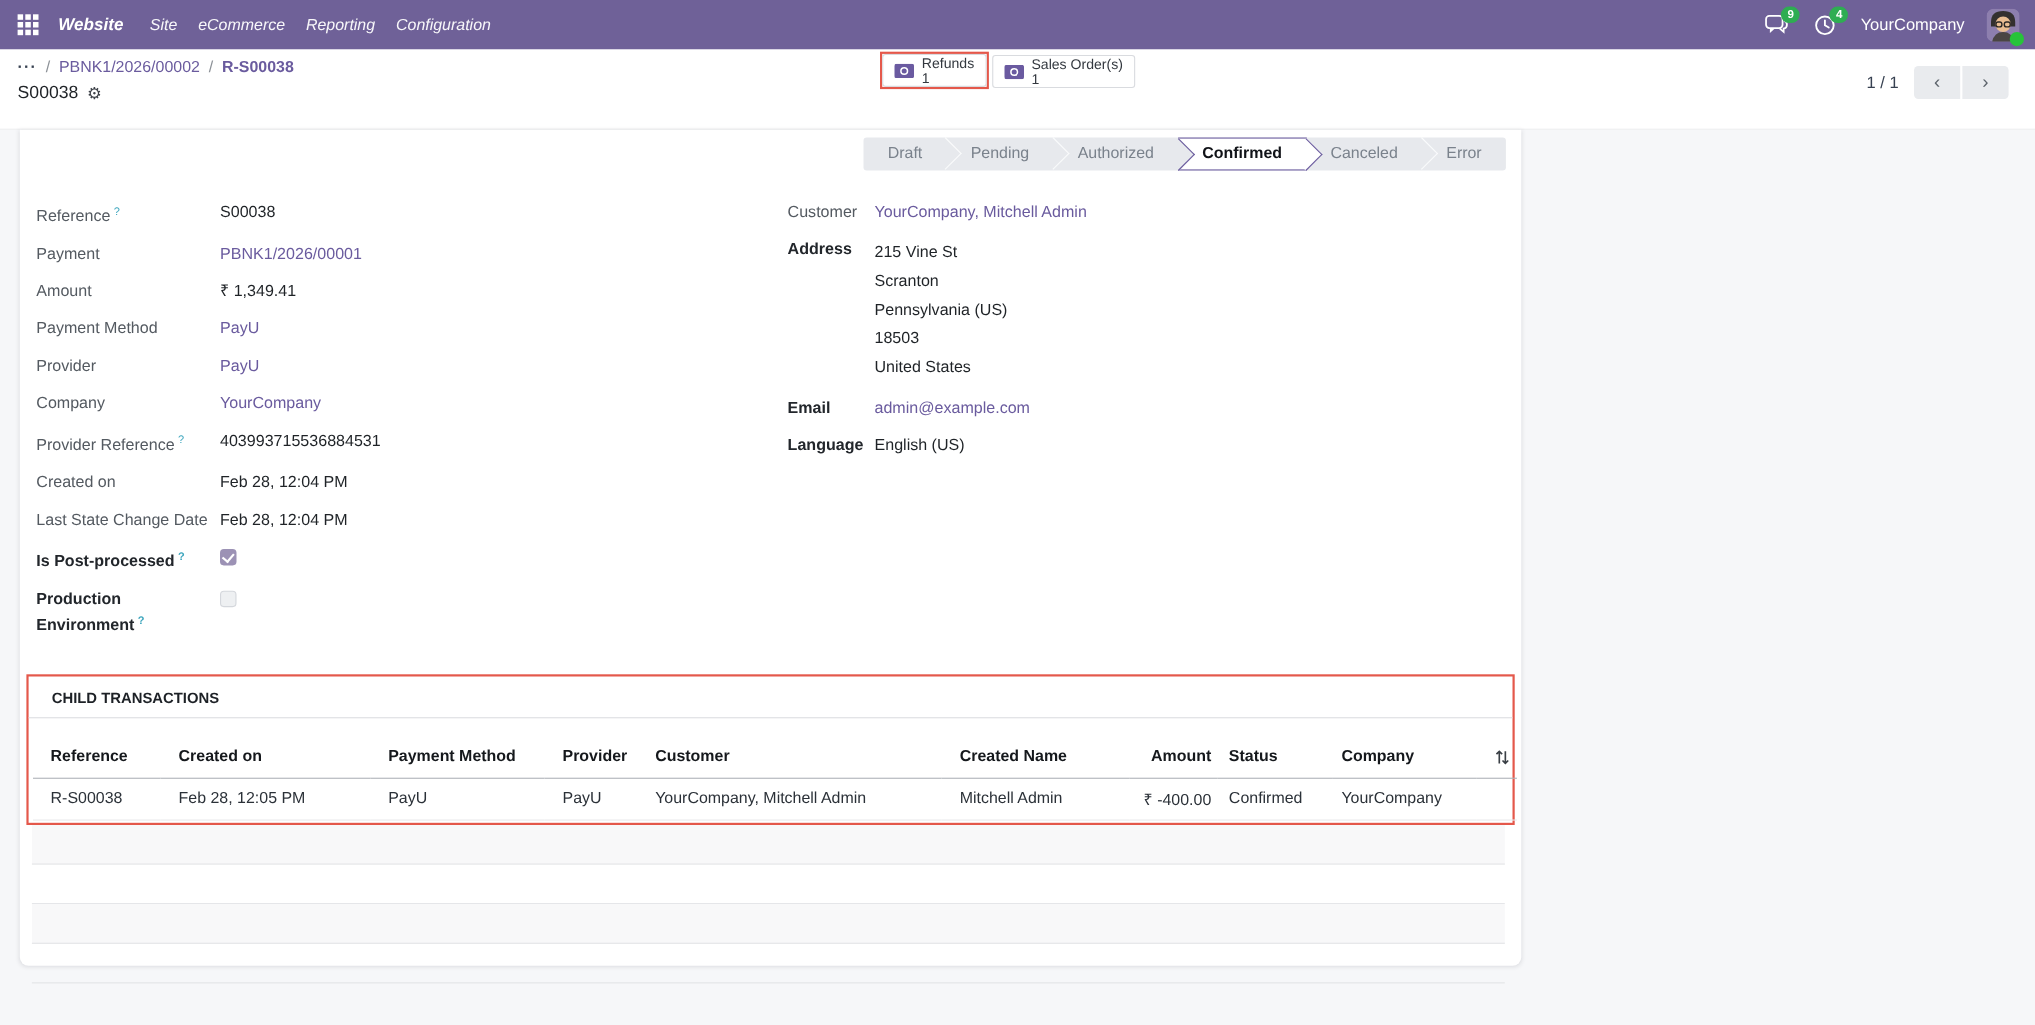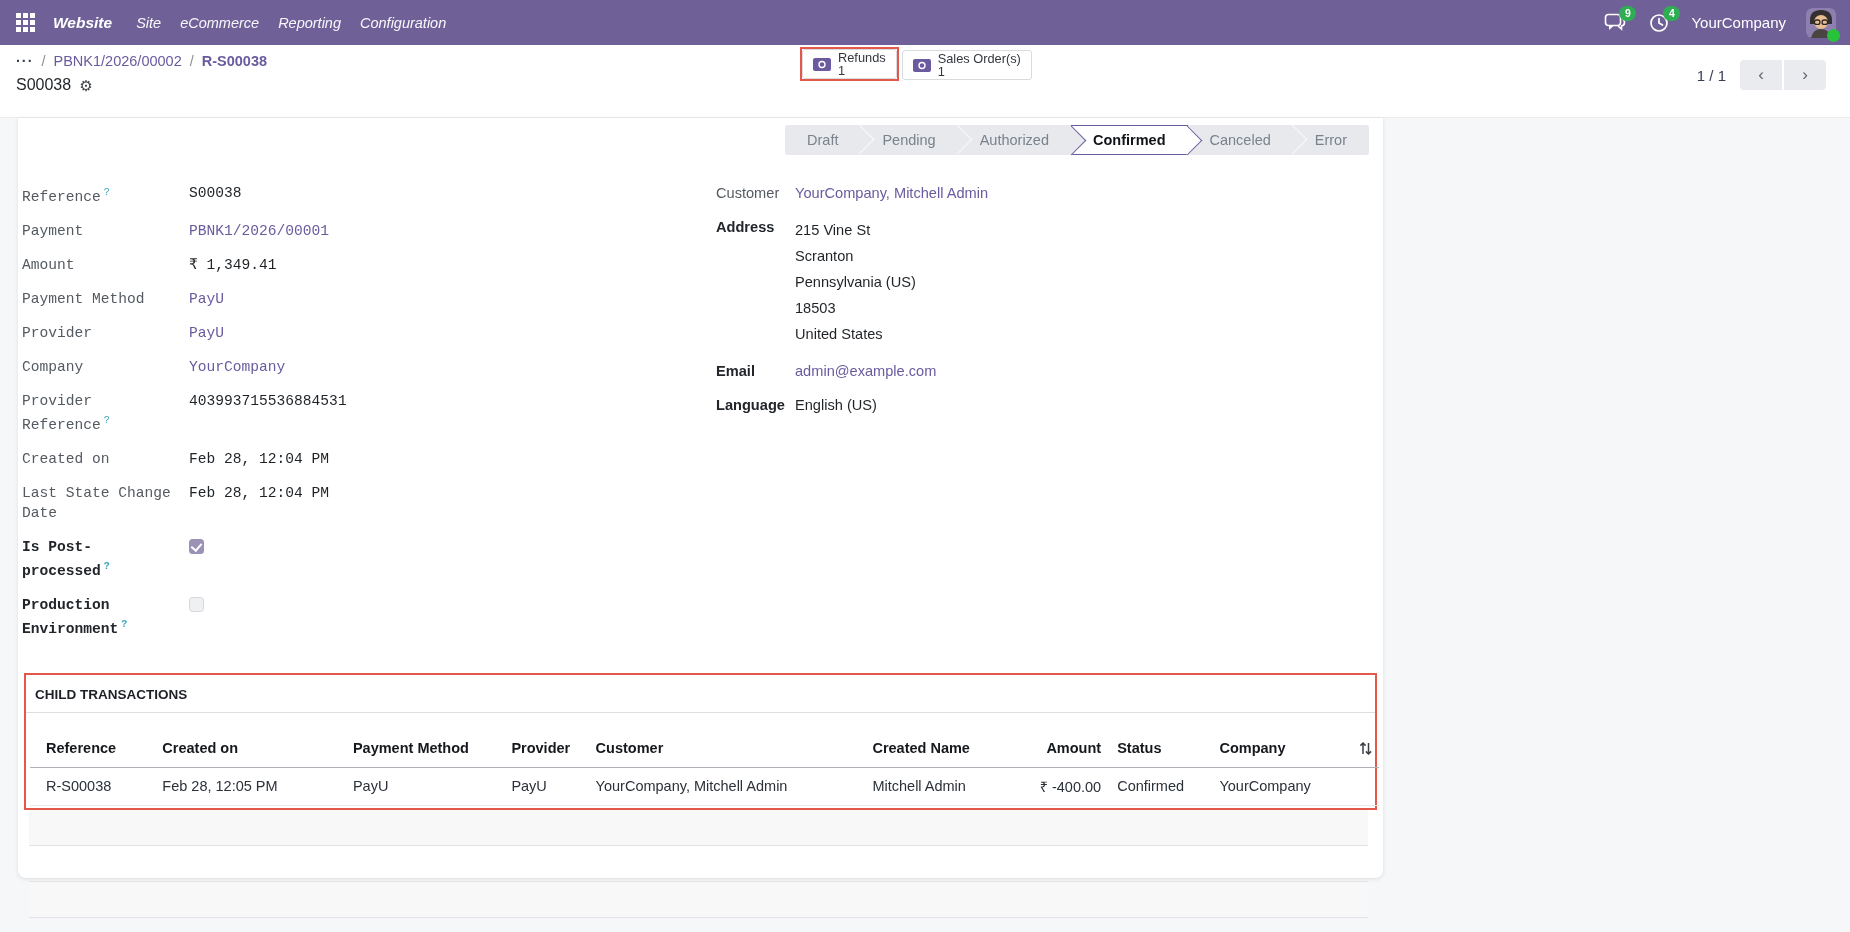--- a/index.html
+++ b/index.html
@@ -72,41 +72,41 @@
   .step.active { background:#fff; border-top:1px solid #6a5b9e; border-bottom:1px solid #6a5b9e;
                  color:#111318; font-weight:700; z-index:3; }
   .step.active .notch-l { position:absolute; left:-10px; top:3.5px; width:21px; height:21px; transform:rotate(45deg);
                  background:#e7e9ed; border-top:1px solid #6a5b9e; border-right:1px solid #6a5b9e; }
   .step.active .notch-r { position:absolute; right:-10px; top:3.5px; width:21px; height:21px; transform:rotate(45deg);
                  background:#fff; border-top:1px solid #6a5b9e; border-right:1px solid #6a5b9e; z-index:4; }
   .step.active .lbl { position:relative; z-index:5; }
 
   
   .form-grid { display:grid; grid-template-columns:682px 1fr; margin-top:21px; }
-  .col-left { padding-left:4px;font-family:Liberation Mono, monospace; }
+  .col-left { padding-left:15px; }
   .col-right { padding-left:16px; }
   .field-row { display:flex; align-items:flex-start; padding:7px 0; min-height:34px; font-size:14.6px; line-height:20px; }
   .f-label { flex:0 0 167px; color:#545a61; padding-right:10px; }
   .col-right .f-label { flex:0 0 79px; padding-right:6px; }
   .f-label.bold { color:#22262b; font-weight:700; }
   .help { color:#3aa4bc; font-size:10px; vertical-align:super; margin-left:3px; }
   .f-value { color:#1f2327; }
   .f-value a, a.vlink { color:#6a5b9e; text-decoration:none; cursor:pointer; }
   .addr-line { line-height:26px; }
   .sms-link { display:inline-flex; align-items:center; gap:3px; margin-left:16px; color:#6a5b9e; font-weight:700; cursor:pointer; }
   .cb { width:15px; height:15px; border-radius:3.5px; margin-top:2px; display:inline-block; position:relative; }
   .cb.off { background:#eef0f2; border:1px solid #d4d7dc; }
   .cb.on { background:#9c92b5; }
   .cb.on::after { content:""; position:absolute; left:4px; top:2.5px; width:5px; height:8px;
                   border-right:2px solid #fff; border-bottom:2px solid #fff; transform:rotate(40deg); }
 
   
   .tx-section { margin:28px 6px 0 6px; border:2px solid #e4584b; padding:12px 0 2px 0; }
   .tx-title { font-size:13.5px; font-weight:700; color:#1d2126; text-transform:uppercase;
-              padding:0 0 10px 9px; border-bottom:1px solid #dcdee1; }
+              padding:0 0 10px 21px; border-bottom:1px solid #dcdee1; }
   table.tx { border-collapse:collapse; table-layout:fixed; width:1349px; margin:16px 0 0 4px; font-size:14.5px; }
   table.tx th { font-weight:700; color:#15181c; text-align:left; height:38px; padding:0 0 0 16px;
                 border-bottom:1px solid #aeb2b8; cursor:pointer; white-space:nowrap; overflow:hidden; }
   table.tx td { color:#2b3138; height:38px; padding:0 0 0 16px; border-bottom:1px solid #e9eaec;
                 white-space:nowrap; overflow:hidden; }
   table.tx .num { text-align:right; padding-right:6px; padding-left:0; }
   table.tx .tight { padding-left:10px; }
   table.tx .co { padding-left:8px; }
   .optcol-btn { background:none; border:none; cursor:pointer; padding:0; display:flex; align-items:center; }
 

